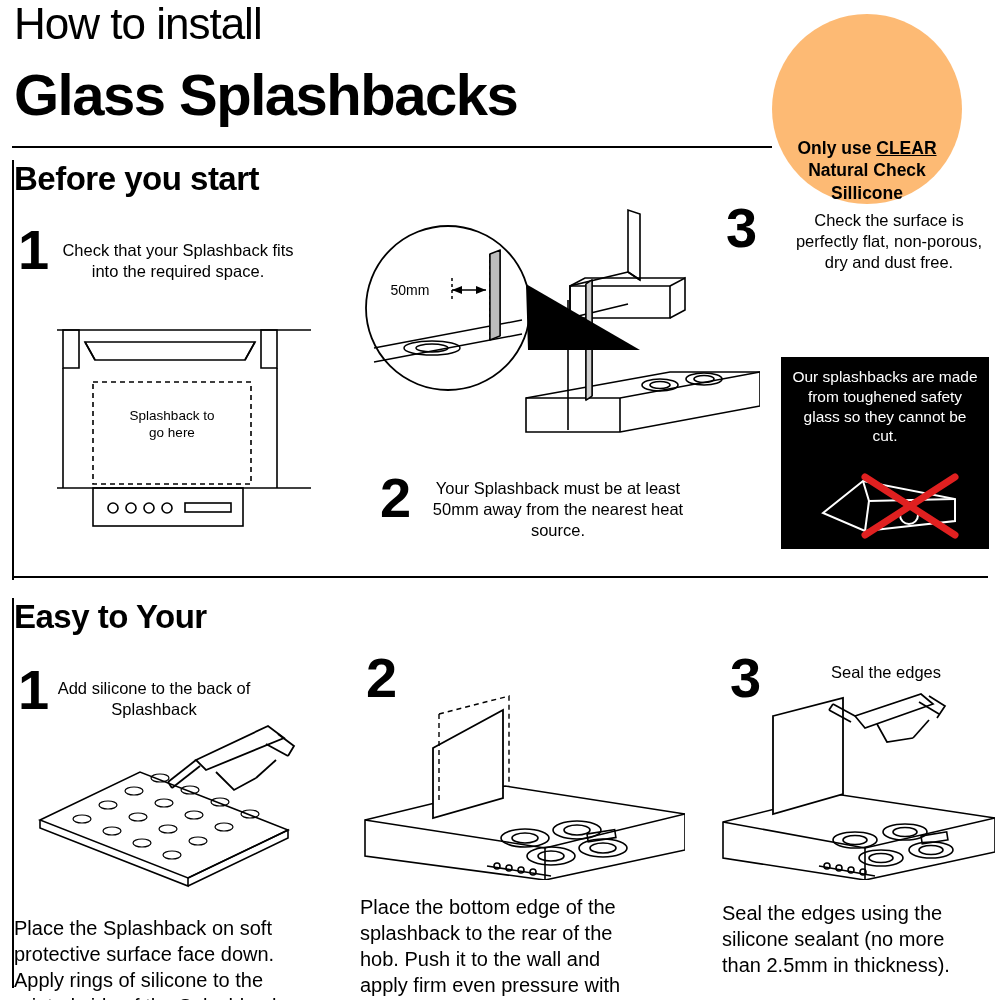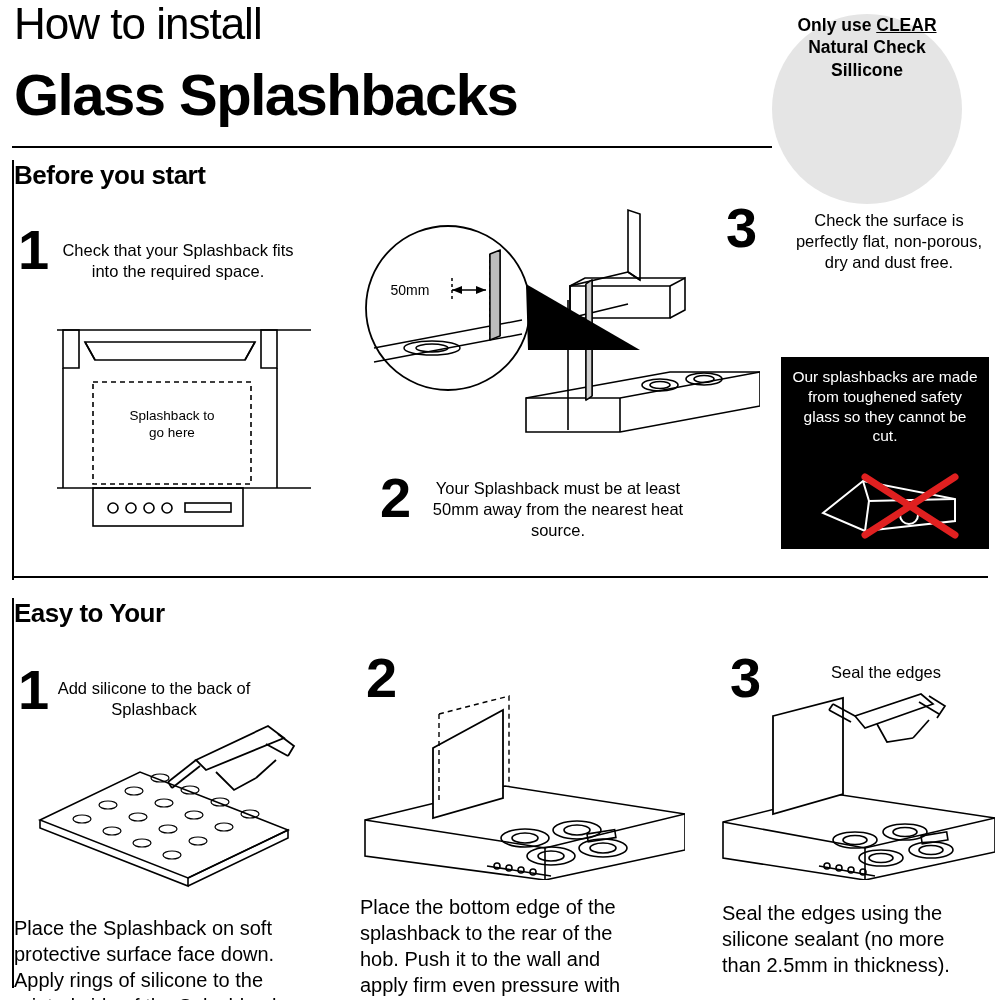--- a/index.html
+++ b/index.html
@@ -51,39 +51,39 @@
   }
 
   
   .badge {
     position: absolute;
     left: 772px;
     top: 14px;
     width: 190px;
     height: 190px;
     border-radius: 50%;
-    background: #e5e5e5;
+    background: #fdba74;
     color: #000;
     display: flex;
-    align-items: flex-start;
+    align-items: flex-end;
     justify-content: center;
     text-align: center;
   }
   .badge-text {
     font-size: 17.5px;
     font-weight: bold;
     line-height: 1.28;
     padding: 0 12px;
   }
   .badge-text .u { text-decoration: underline; }
 
   
   .section-heading {
     position: absolute;
-    font-size: 26px;
+    font-size: 33px;
     font-weight: bold;
     letter-spacing: -0.5px;
   }
   #sec1-heading { left: 14px; top: 160px; }
   #sec2-heading { left: 14px; top: 598px; }
 
   .section-rule {
     position: absolute;
     left: 12px;
     width: 976px;

